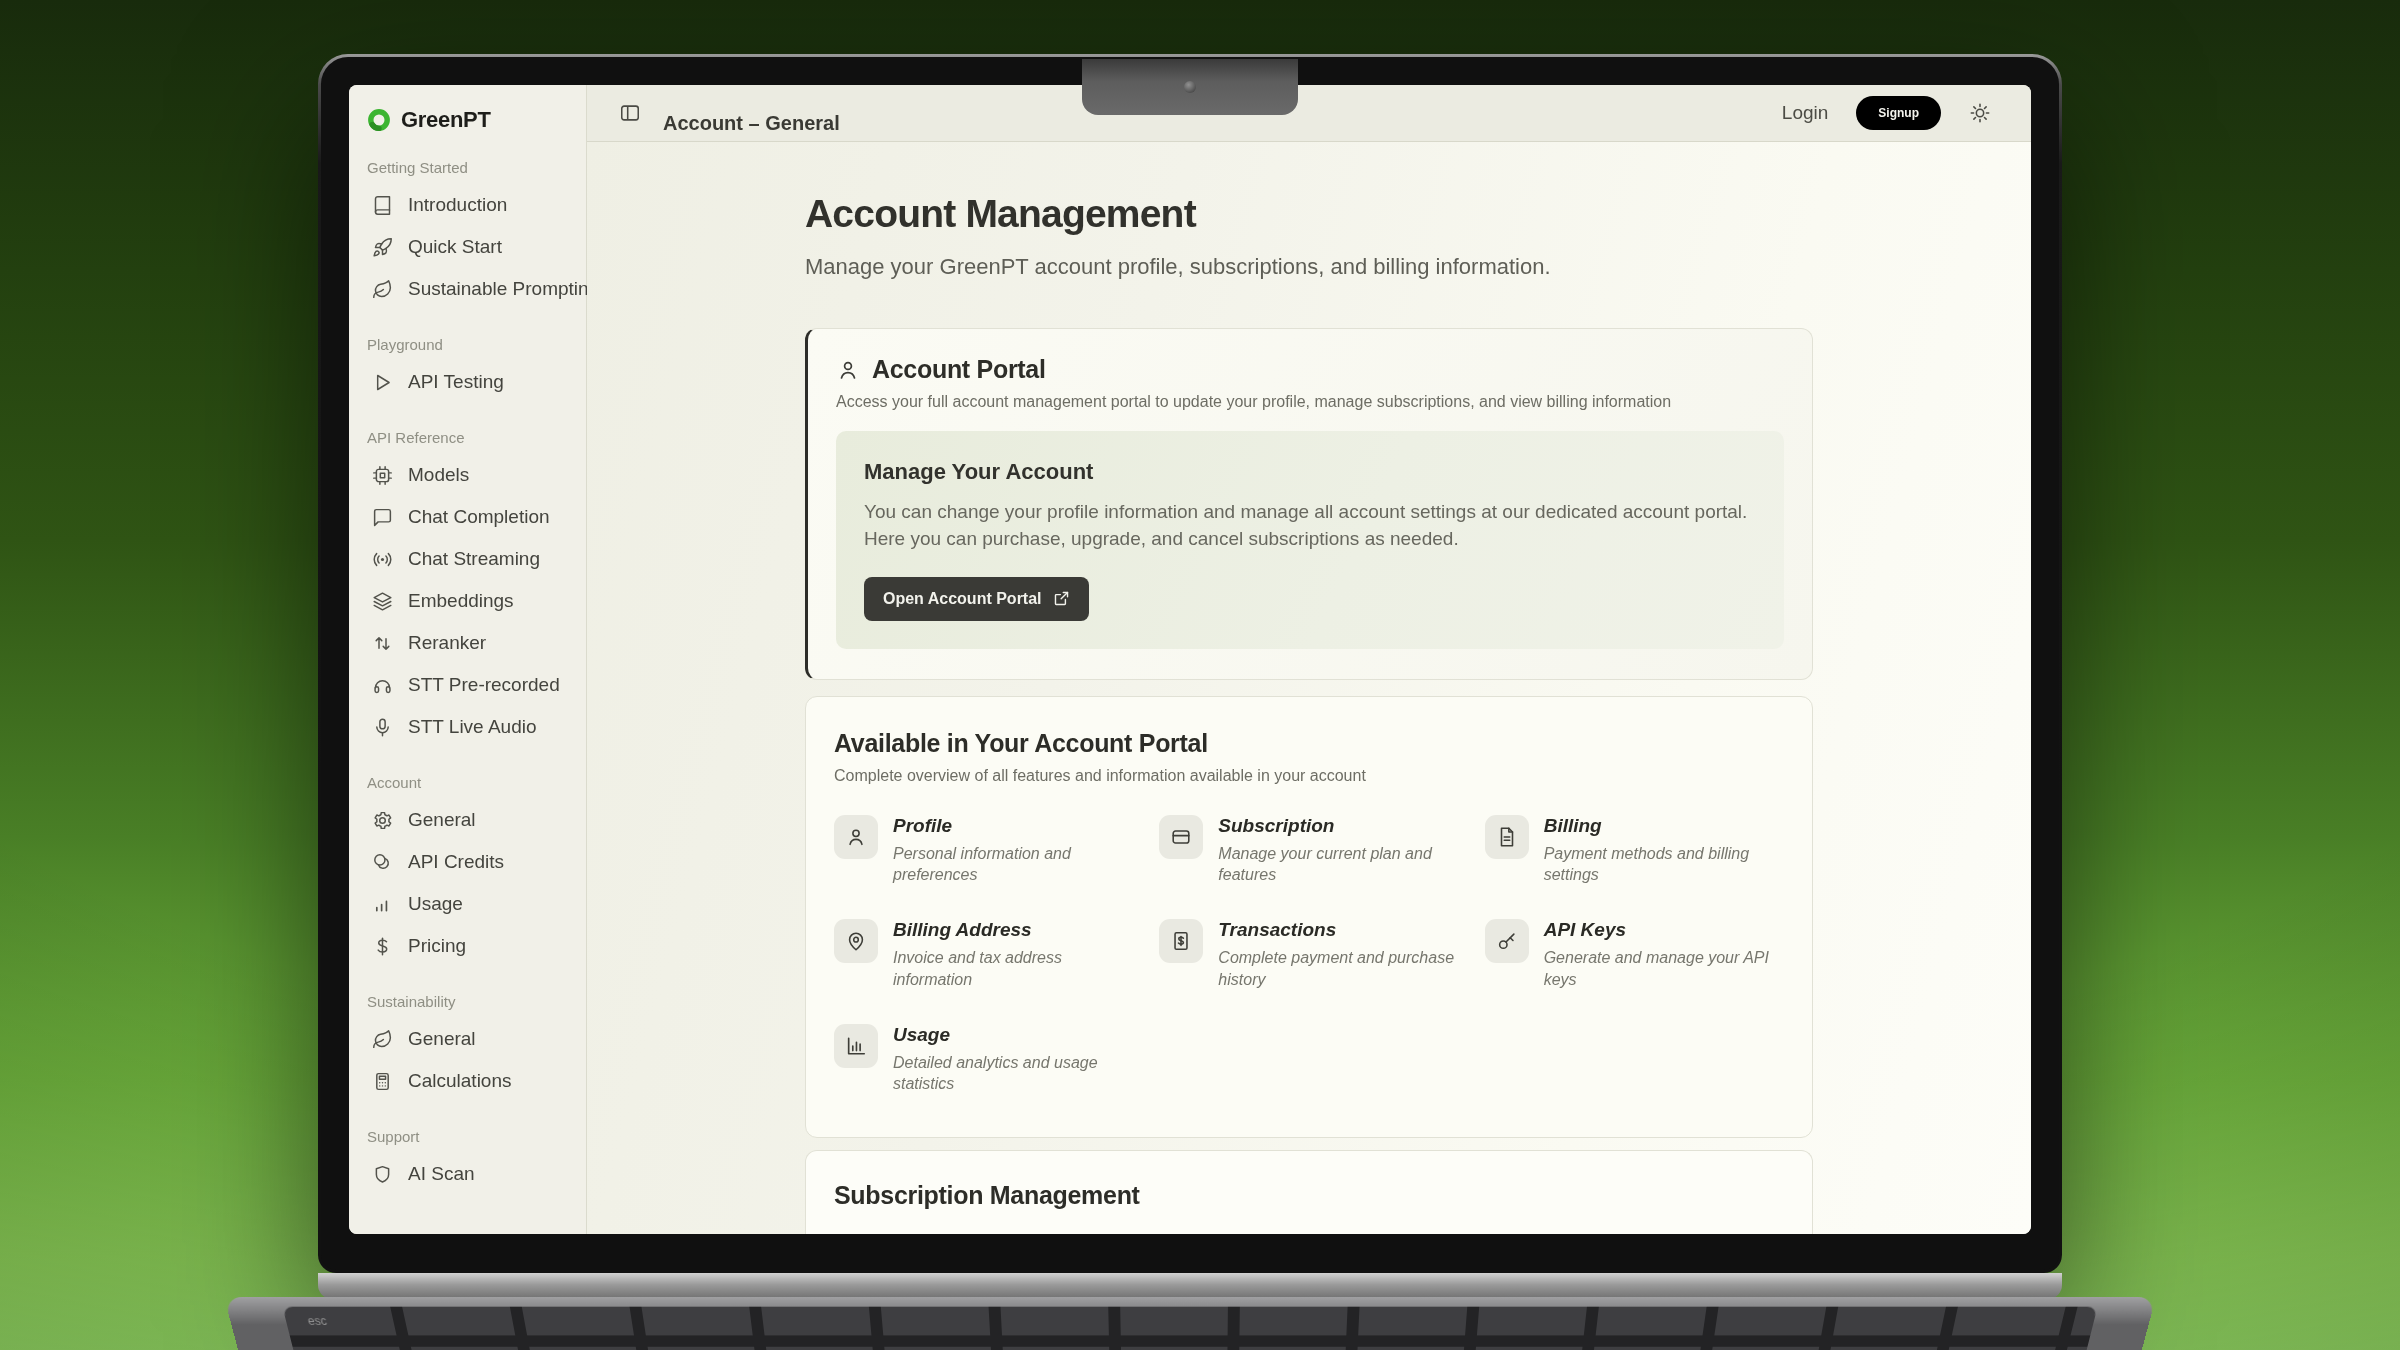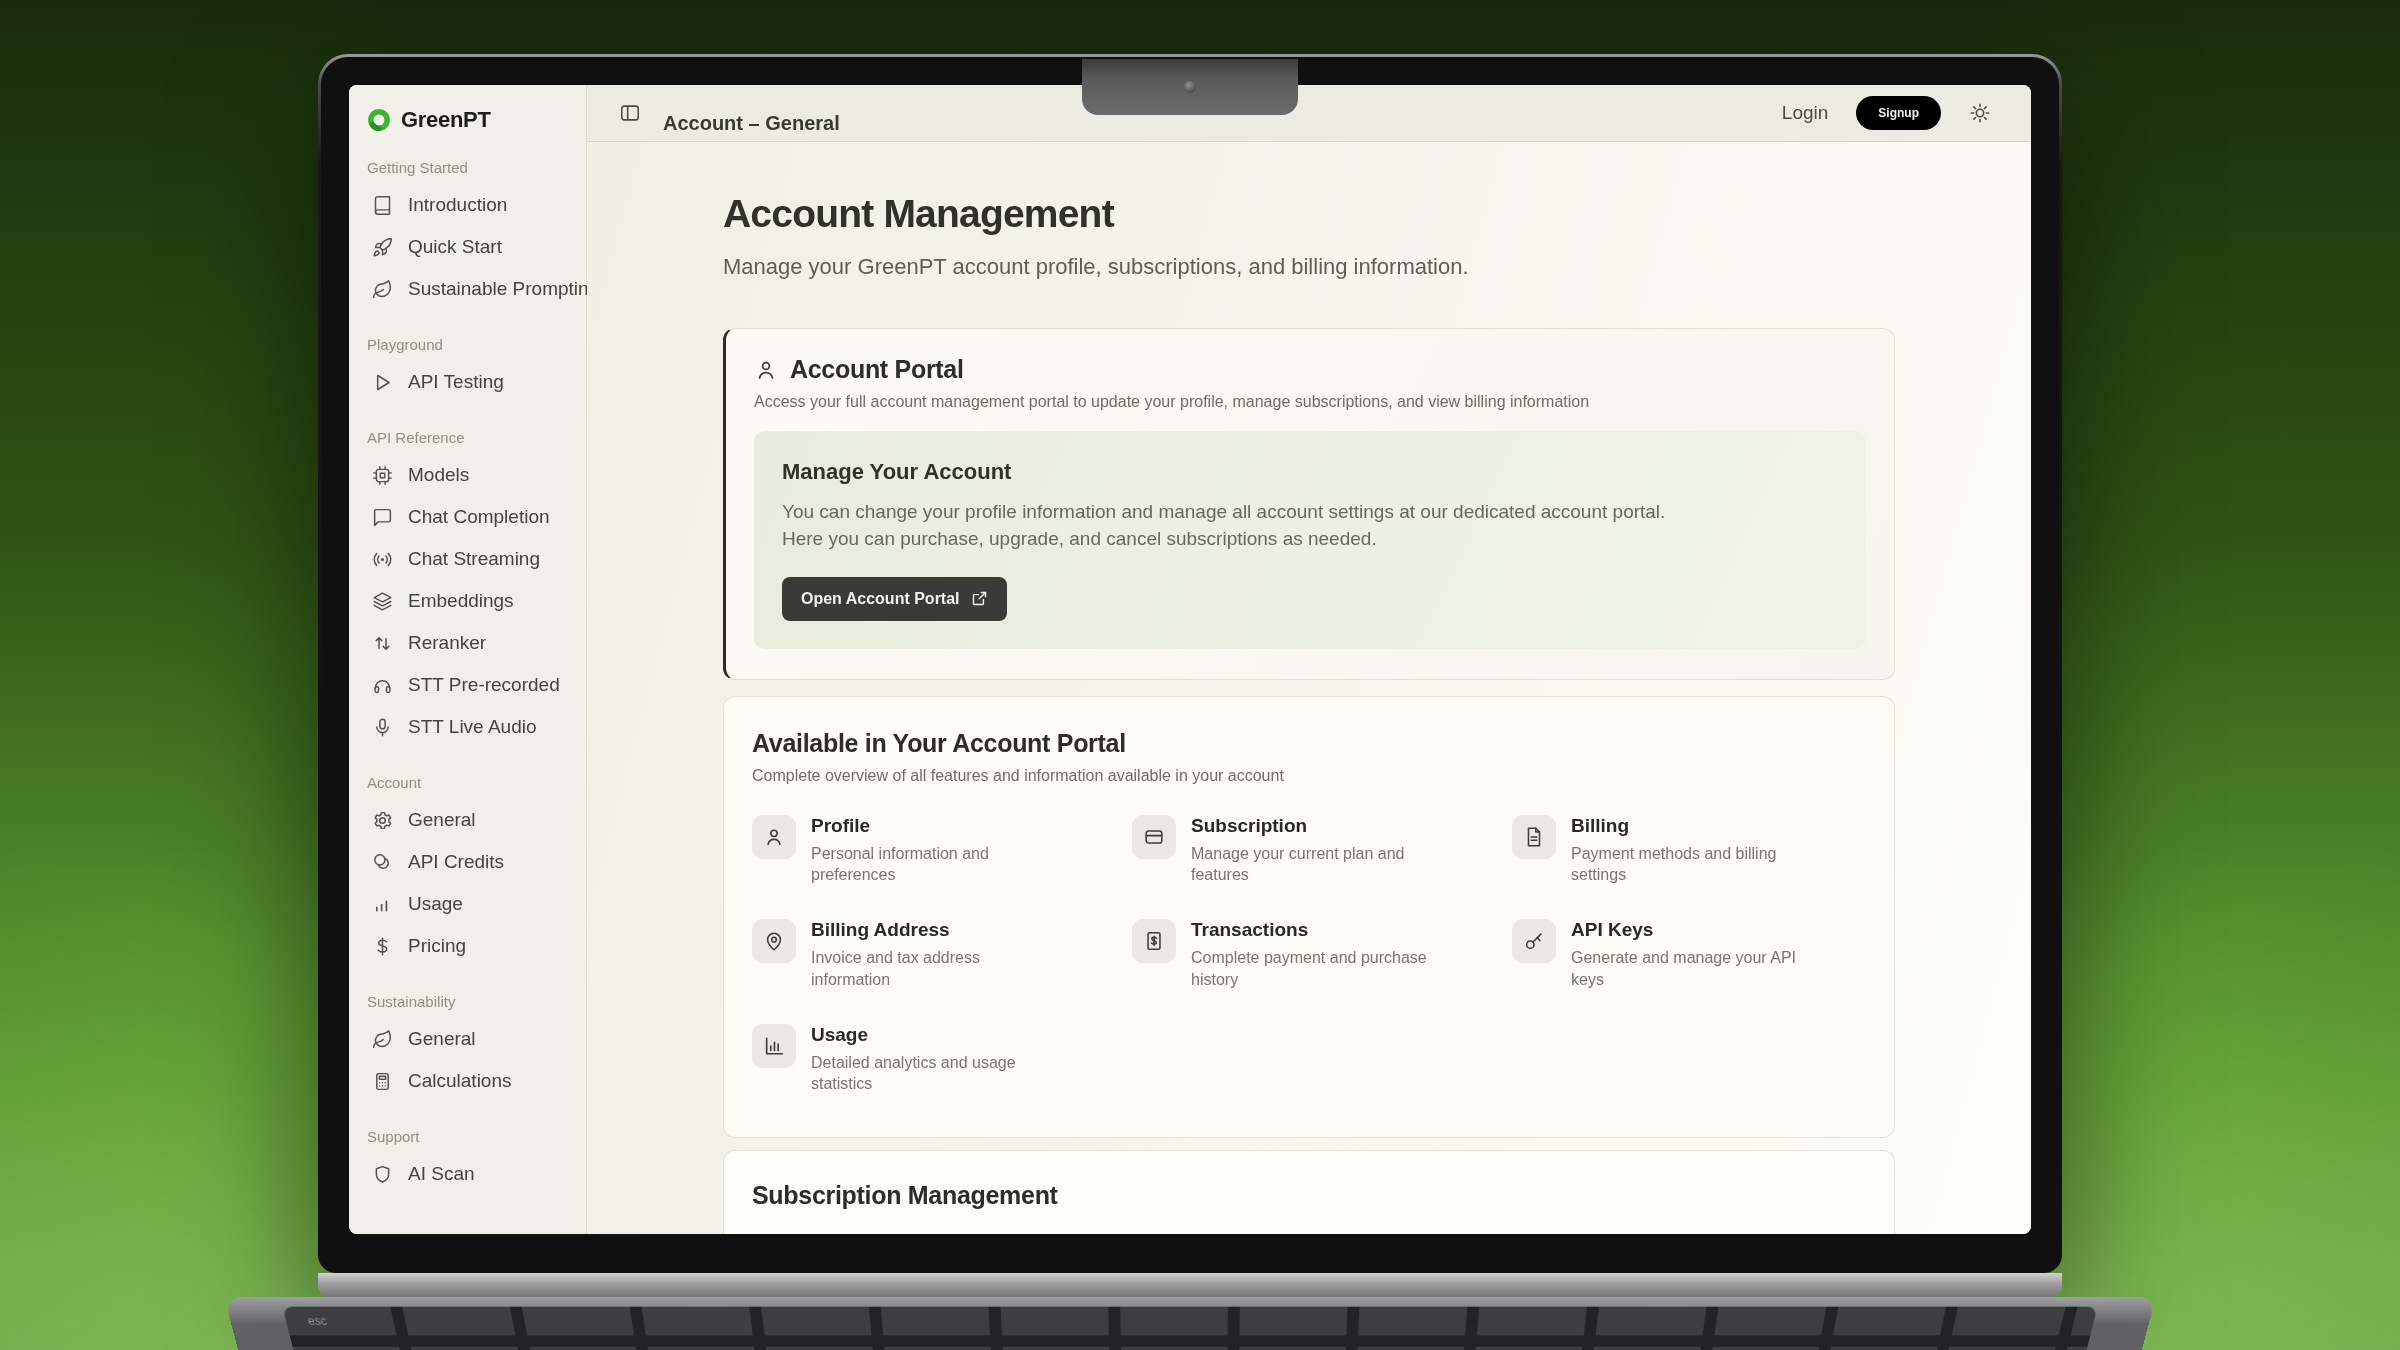--- a/index.html
+++ b/index.html
@@ -50,21 +50,21 @@
   .tb-icon{width:22px;height:22px;color:#4a4a44;}
   .tb-icon svg{width:100%;height:100%;display:block;}
   .topbar-title{font-size:20px;font-weight:600;color:#3a3a34;margin-top:20px;}
   .topbar-right{margin-left:auto;display:flex;align-items:center;gap:28px;}
   .login{font-size:19px;color:#4c4c45;cursor:pointer;}
   .signup{background:#000000;color:#f4f4ee;font-size:12px;font-weight:600;
     padding:10px 22px;border-radius:999px;cursor:pointer;text-align:center;}
 
   .main{flex:1;background:linear-gradient(105deg,#efefe4 0%,#f3f3ea 35%,#fafaf2 72%,#fdfdf8 100%);
     overflow:hidden;}
-  .content{width:1172px;margin:0 auto;padding-top:50px;}
+  .content{width:1008px;margin:0 auto;padding-top:50px;}
   h1.page-title{margin:0;font-size:39px;font-weight:700;color:#31312c;letter-spacing:-.8px;}
   .page-subtitle{margin-top:18px;font-size:22px;color:#5e5e56;}
 
   .portal-card{margin-top:48px;background:linear-gradient(120deg,#fbfbf4,#f6f6ee);
     border:1px solid #e1e1d5;border-left:3px solid #2d2d29;border-radius:12px;
     padding:26px 28px 30px;box-sizing:border-box;}
   .portal-head{display:flex;align-items:center;gap:12px;}
   .portal-head .icon{width:24px;height:24px;color:#3c3c37;}
   .portal-head .icon svg{width:100%;height:100%;display:block;}
   .portal-title{font-size:25px;font-weight:600;color:#2d2d28;letter-spacing:-.3px;}
@@ -78,21 +78,21 @@
     padding:13px 19px;border-radius:8px;border:none;cursor:pointer;}
   .portal-btn .icon{width:17px;height:17px;}
   .portal-btn .icon svg{width:100%;height:100%;display:block;}
 
   .features-card{margin-top:16px;background:#fcfcf5;border:1px solid #e1e1d5;border-radius:12px;
     padding:32px 28px 42px;box-sizing:border-box;}
   .features-title{font-size:25px;font-weight:600;color:#2d2d28;letter-spacing:-.3px;}
   .features-sub{margin-top:9px;font-size:16px;color:#6d6d64;}
   .features-grid{margin-top:30px;display:grid;grid-template-columns:repeat(3,1fr);
     column-gap:26px;row-gap:34px;}
-  .feature{display:flex;gap:15px;align-items:flex-start;}
+  .feature{display:flex;gap:15px;align-items:flex-start;font-style:italic;}
   .feature-icon{flex:0 0 44px;width:44px;height:44px;border-radius:11px;background:#e9e9e1;
     display:flex;align-items:center;justify-content:center;color:#3e3e38;}
   .feature-icon svg{width:22px;height:22px;display:block;}
   .feature-title{font-size:19px;font-weight:600;color:#2a2a25;}
   .feature-desc{margin-top:6px;font-size:16px;color:#76766d;line-height:1.33;max-width:252px;}
 
   .subscription-card{margin-top:12px;background:#fdfdf8;border:1px solid #e1e1d5;border-bottom:none;
     border-radius:12px 12px 0 0;padding:30px 28px 60px;}
   .subscription-title{font-size:25px;font-weight:600;color:#2d2d28;letter-spacing:-.3px;}
 </style>

